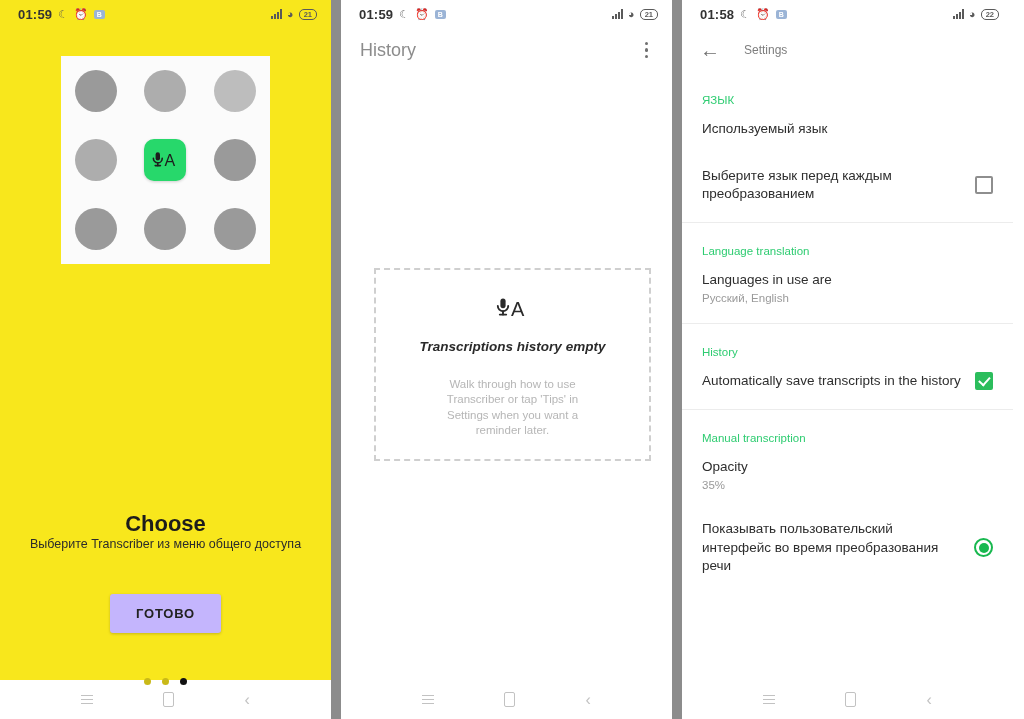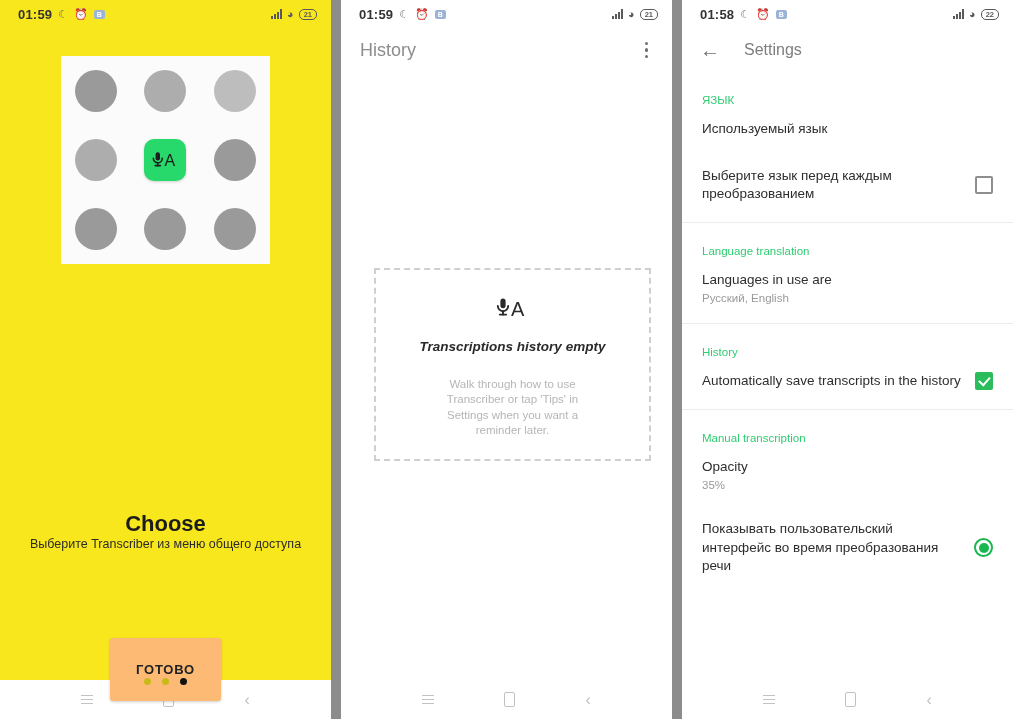--- a/index.html
+++ b/index.html
@@ -56,24 +56,24 @@
   .app-icon {
     width: 42px; height: 42px; border-radius: 10px; background: #27d86b;
     display: flex; align-items: center; justify-content: center;
     box-shadow: 0 1px 3px rgba(0,0,0,.18);
   }
   .p1-caption { position: absolute; left: 0; right: 0; top: 483px; text-align: center; }
   .p1-title { font-size: 22px; font-weight: bold; color: #1c1c1c; }
   .p1-sub { font-size: 12.5px; color: #2b2b2b; margin-top: 0; }
   .p1-btn-wrap { position: absolute; left: 0; right: 0; top: 566px; display: flex; justify-content: center; }
   .p1-btn {
-    background: #fdba74; border: none; border-radius: 3px;
-    padding: 24px 26px; font-size: 13px; font-weight: bold; color: #222;
+    background: #c4b5fd; border: none; border-radius: 3px;
+    padding: 12px 26px; font-size: 13px; font-weight: bold; color: #222;
     letter-spacing: .8px; font-family: "Liberation Sans", sans-serif;
-    box-shadow: 0 1px 3px rgba(0,0,0,.2); cursor: pointer; margin-top: 44px;
+    box-shadow: 0 1px 3px rgba(0,0,0,.2); cursor: pointer;
   }
   .dots { position: absolute; left: 0; right: 0; top: 650px; display: flex; justify-content: center; gap: 11px; }
   .pdot { width: 7px; height: 7px; border-radius: 50%; background: #c9b919; }
   .pdot.active { background: #111; }
 
   
   .p2-appbar {
     height: 44px; flex: 0 0 44px; display: flex; align-items: center;
     justify-content: space-between; padding: 0 20px 0 19px;
   }
@@ -89,21 +89,21 @@
   .empty-icon { display: flex; align-items: center; justify-content: center; margin-bottom: 17px; }
   .empty-title { font-size: 13.5px; font-style: italic; font-weight: bold; color: #2a2a2a; text-align: right; }
   .empty-desc {
     font-size: 11.5px; color: #b6b6b6; text-align: center;
     line-height: 1.33; margin-top: 23px; width: 160px;
   }
 
   
   .p3-appbar { height: 44px; flex: 0 0 44px; display: flex; align-items: center; gap: 24px; padding: 0 0 0 18px; }
   .back-arrow { font-size: 20px; color: #6e6e6e; line-height: 1; cursor: pointer; }
-  .p3-title { font-size: 16px; color: #7d7d7d; }
+  .p3-title { font-size: 12px; color: #7d7d7d; }
   .p3-list { flex: 1; overflow: hidden; }
   .sec-head { font-size: 11.5px; color: #2ecc71; padding: 22px 20px 0 20px; font-weight: normal; }
   .sec-head.caps { text-transform: uppercase; }
   .row {
     display: flex; align-items: center; justify-content: space-between;
     padding: 14px 20px 15px 20px; gap: 10px;
   }
   .row-texts { flex: 1; min-width: 0; }
   .row-title { font-size: 13.5px; color: #2e2e2e; line-height: 1.34; }
   .row-sub { font-size: 11.5px; color: #9a9a9a; margin-top: 3px; }

